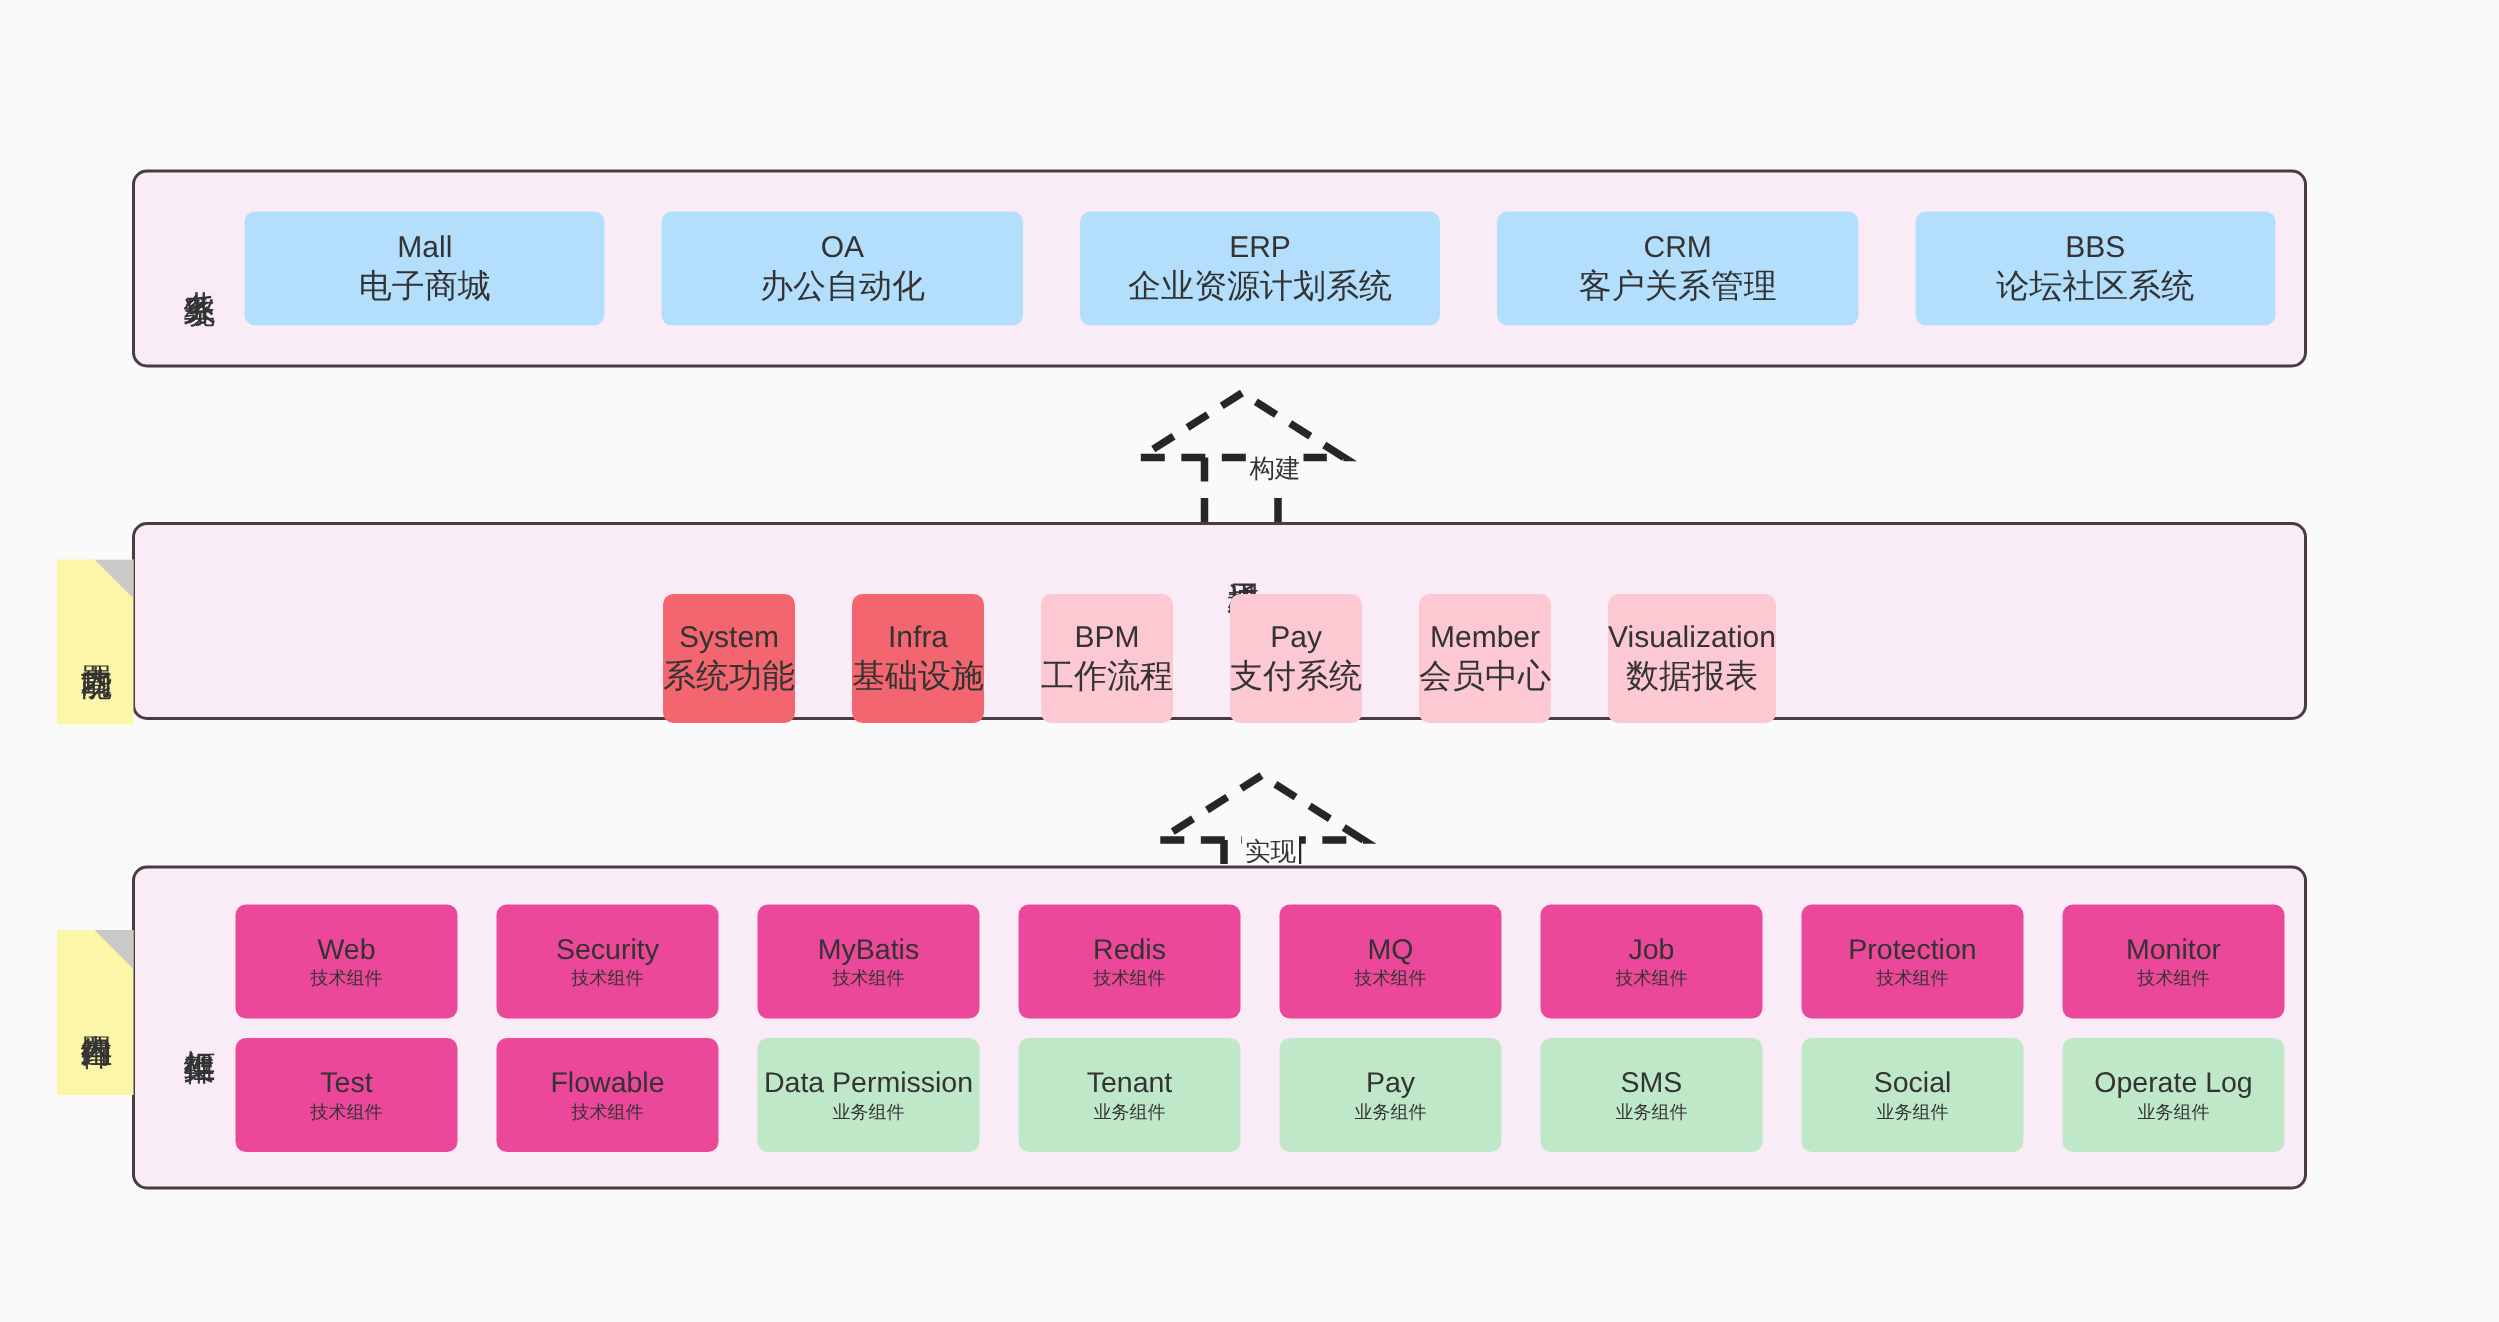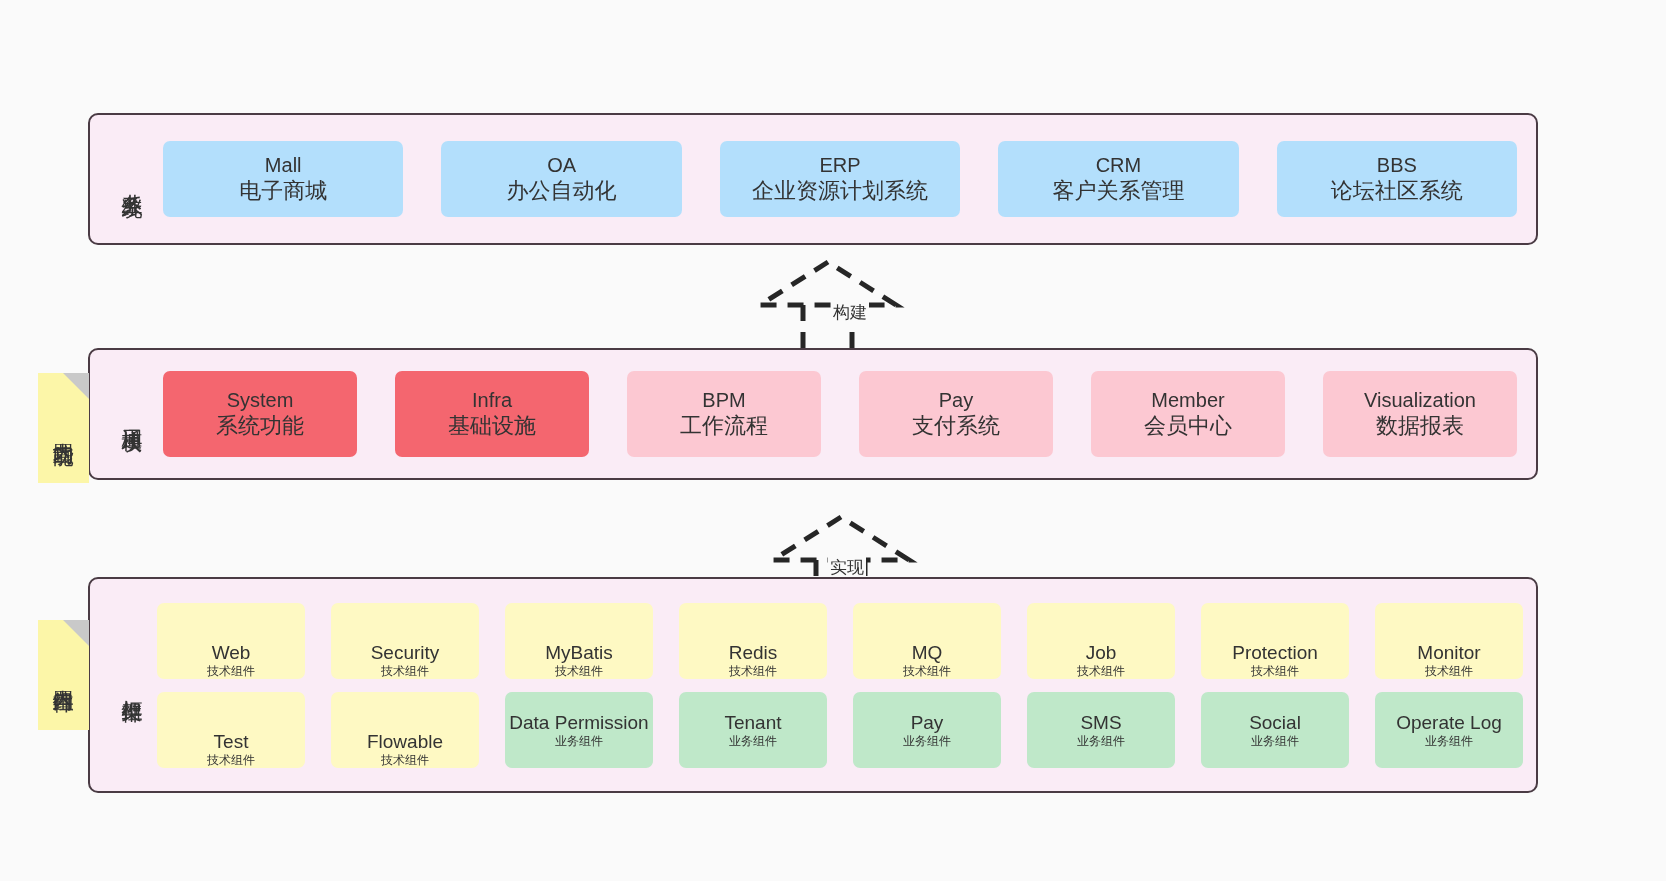--- a/index.html
+++ b/index.html
@@ -61,33 +61,33 @@
     line-height: 1.22;
     color: #333333;
   }
   .card .en { font-size: 20px; }
   .card .cn { font-size: 22px; }
 
   
   .c-blue        { background: #b3dffc; }
   .c-red         { background: #f4666f; }
   .c-pink        { background: #fcc8d2; }
-  .c-green       { background: #fef9c3; justify-content: flex-end; }
+  .c-green       { background: #ec4899; }
   .c-lightgreen  { background: #bfe8c9; text-align: center; }
 
   
   #layer-business { left: 88px; top: 113px; width: 1450px; height: 132px; }
   #layer-business .card {
     height: 76px;
     margin: 0 19px;
     flex: 1 1 0;
   }
 
   
-  #layer-modules { left: 88px; top: 348px; width: 1450px; height: 132px; }
+  #layer-modules { left: 88px; top: 348px; width: 1450px; height: 132px; flex-direction: column; }
   #layer-modules .card {
     height: 86px;
     margin: 0 19px;
     flex: 1 1 0;
   }
 
   
   #layer-framework { left: 88px; top: 577px; width: 1450px; height: 216px; }
   #layer-framework .cards { padding: 14px 0; gap: 13px; }
   #layer-framework .card {

